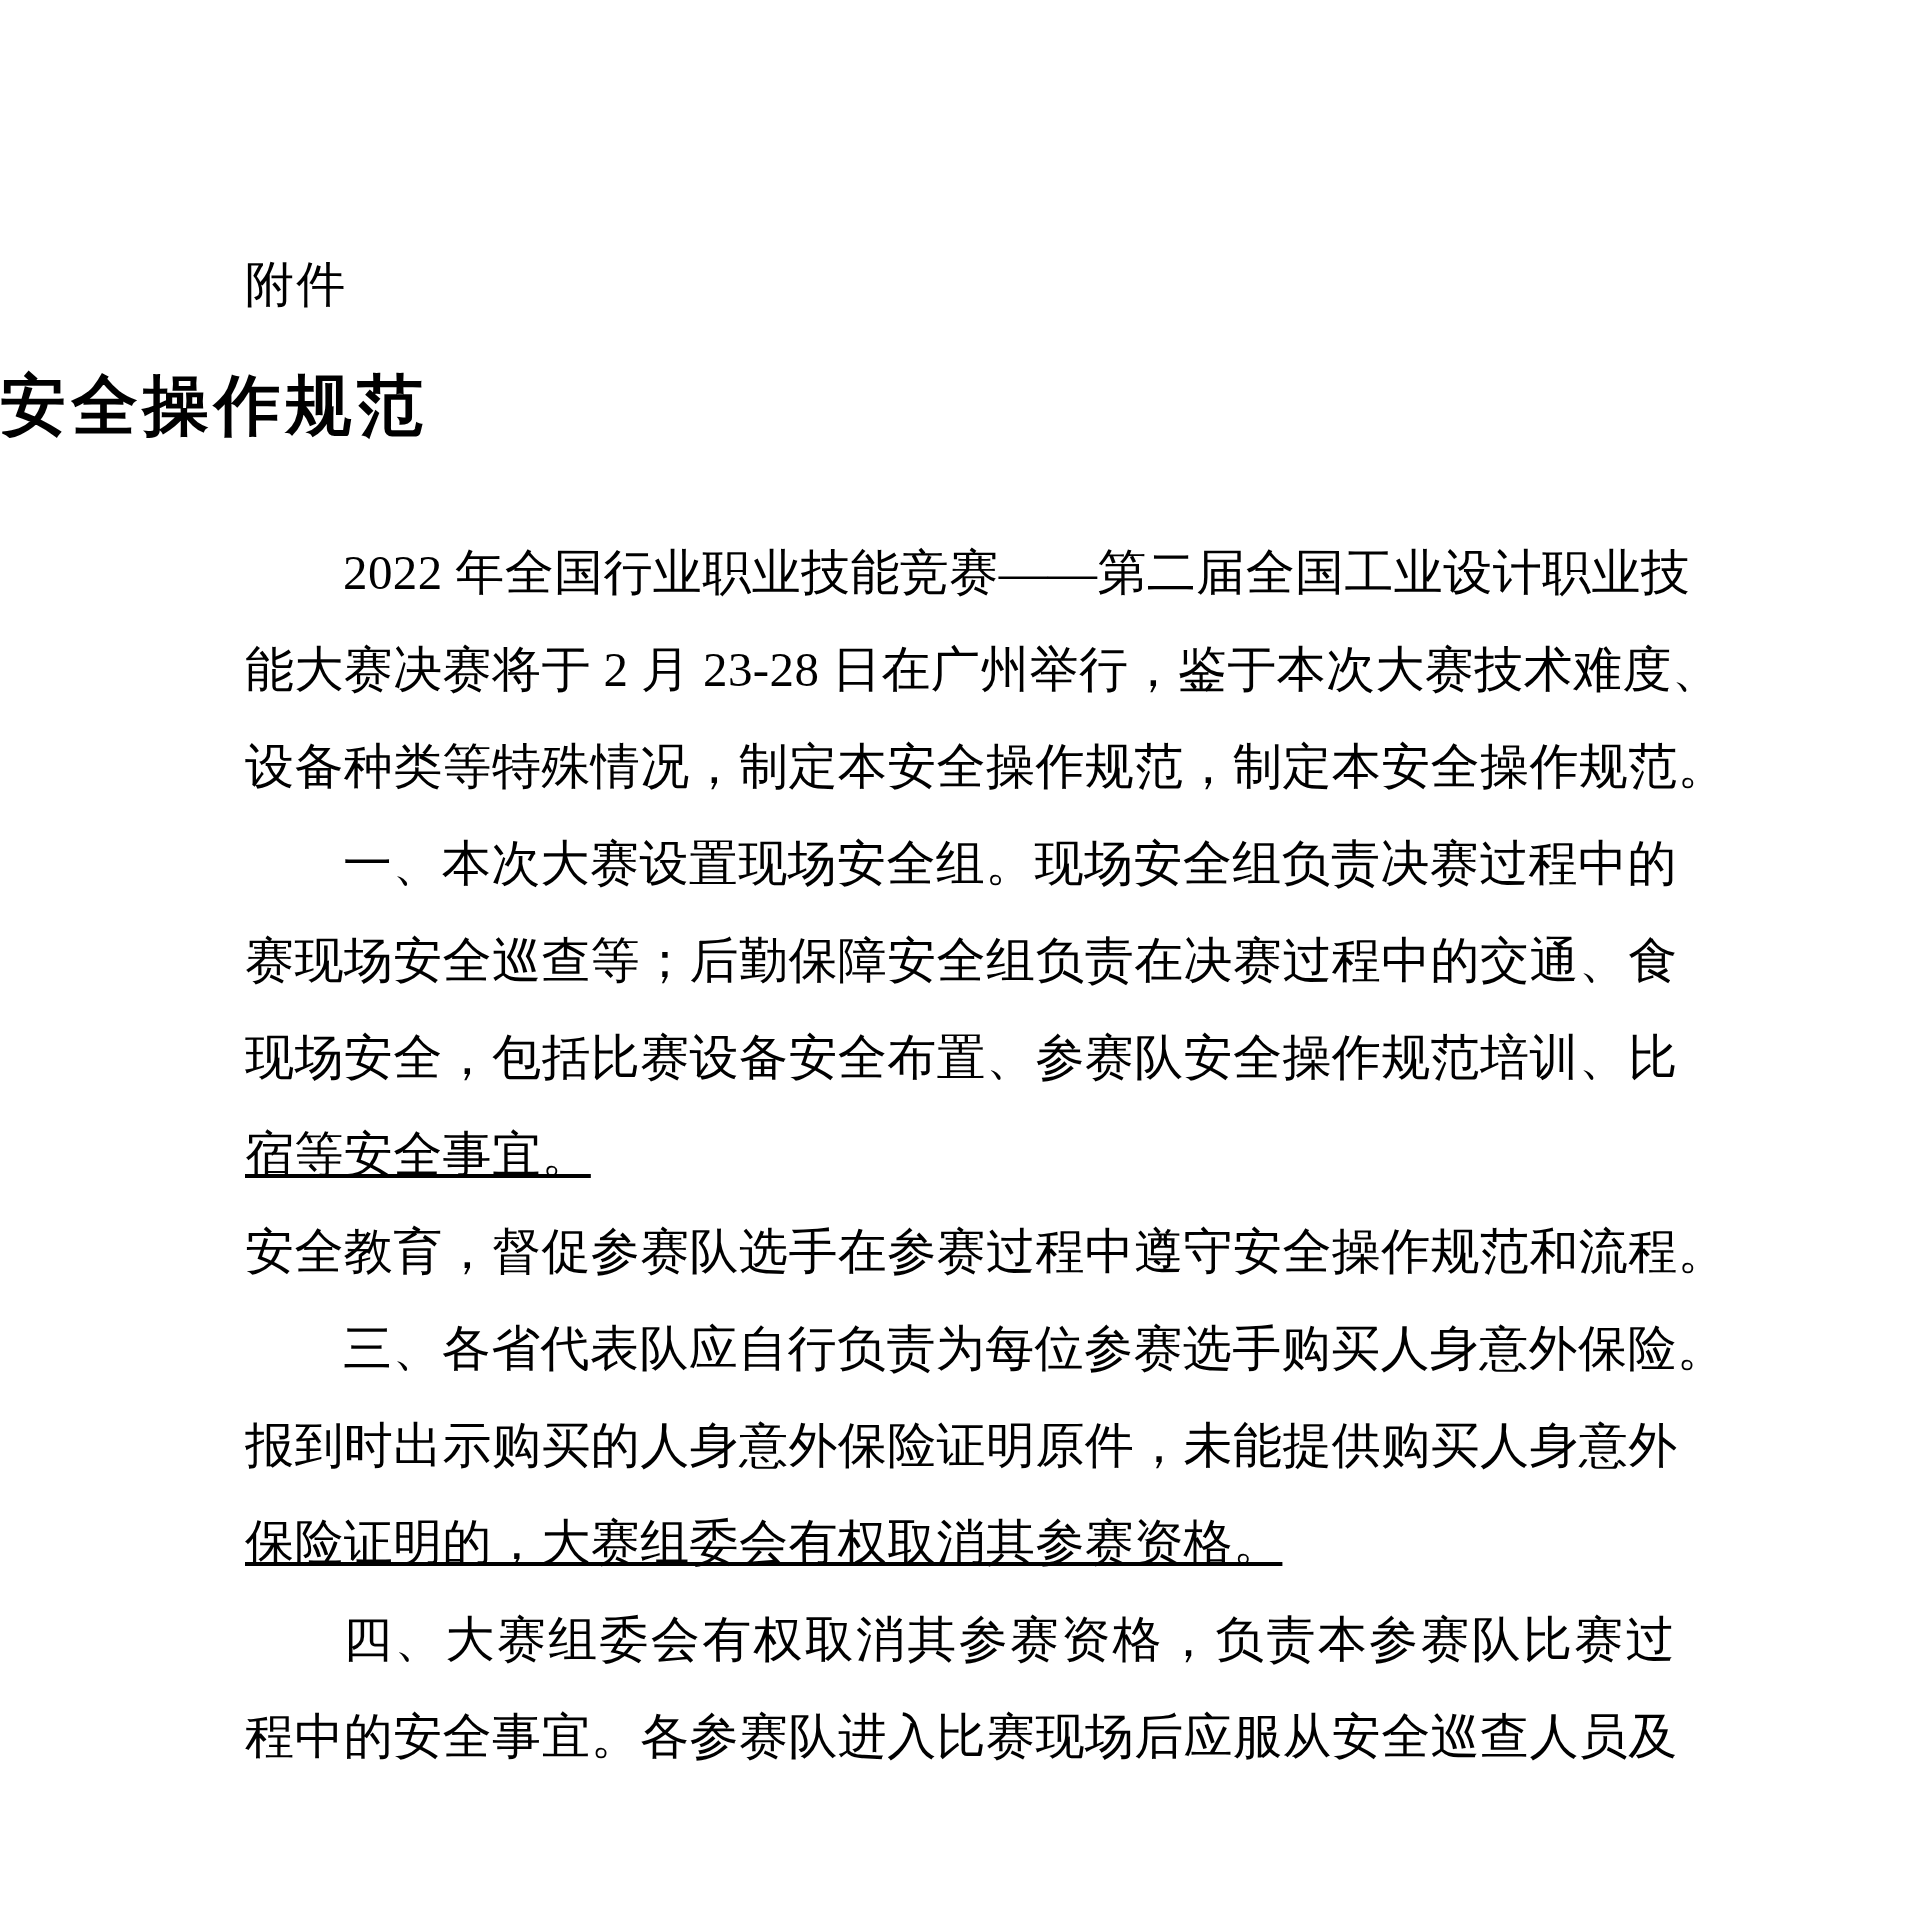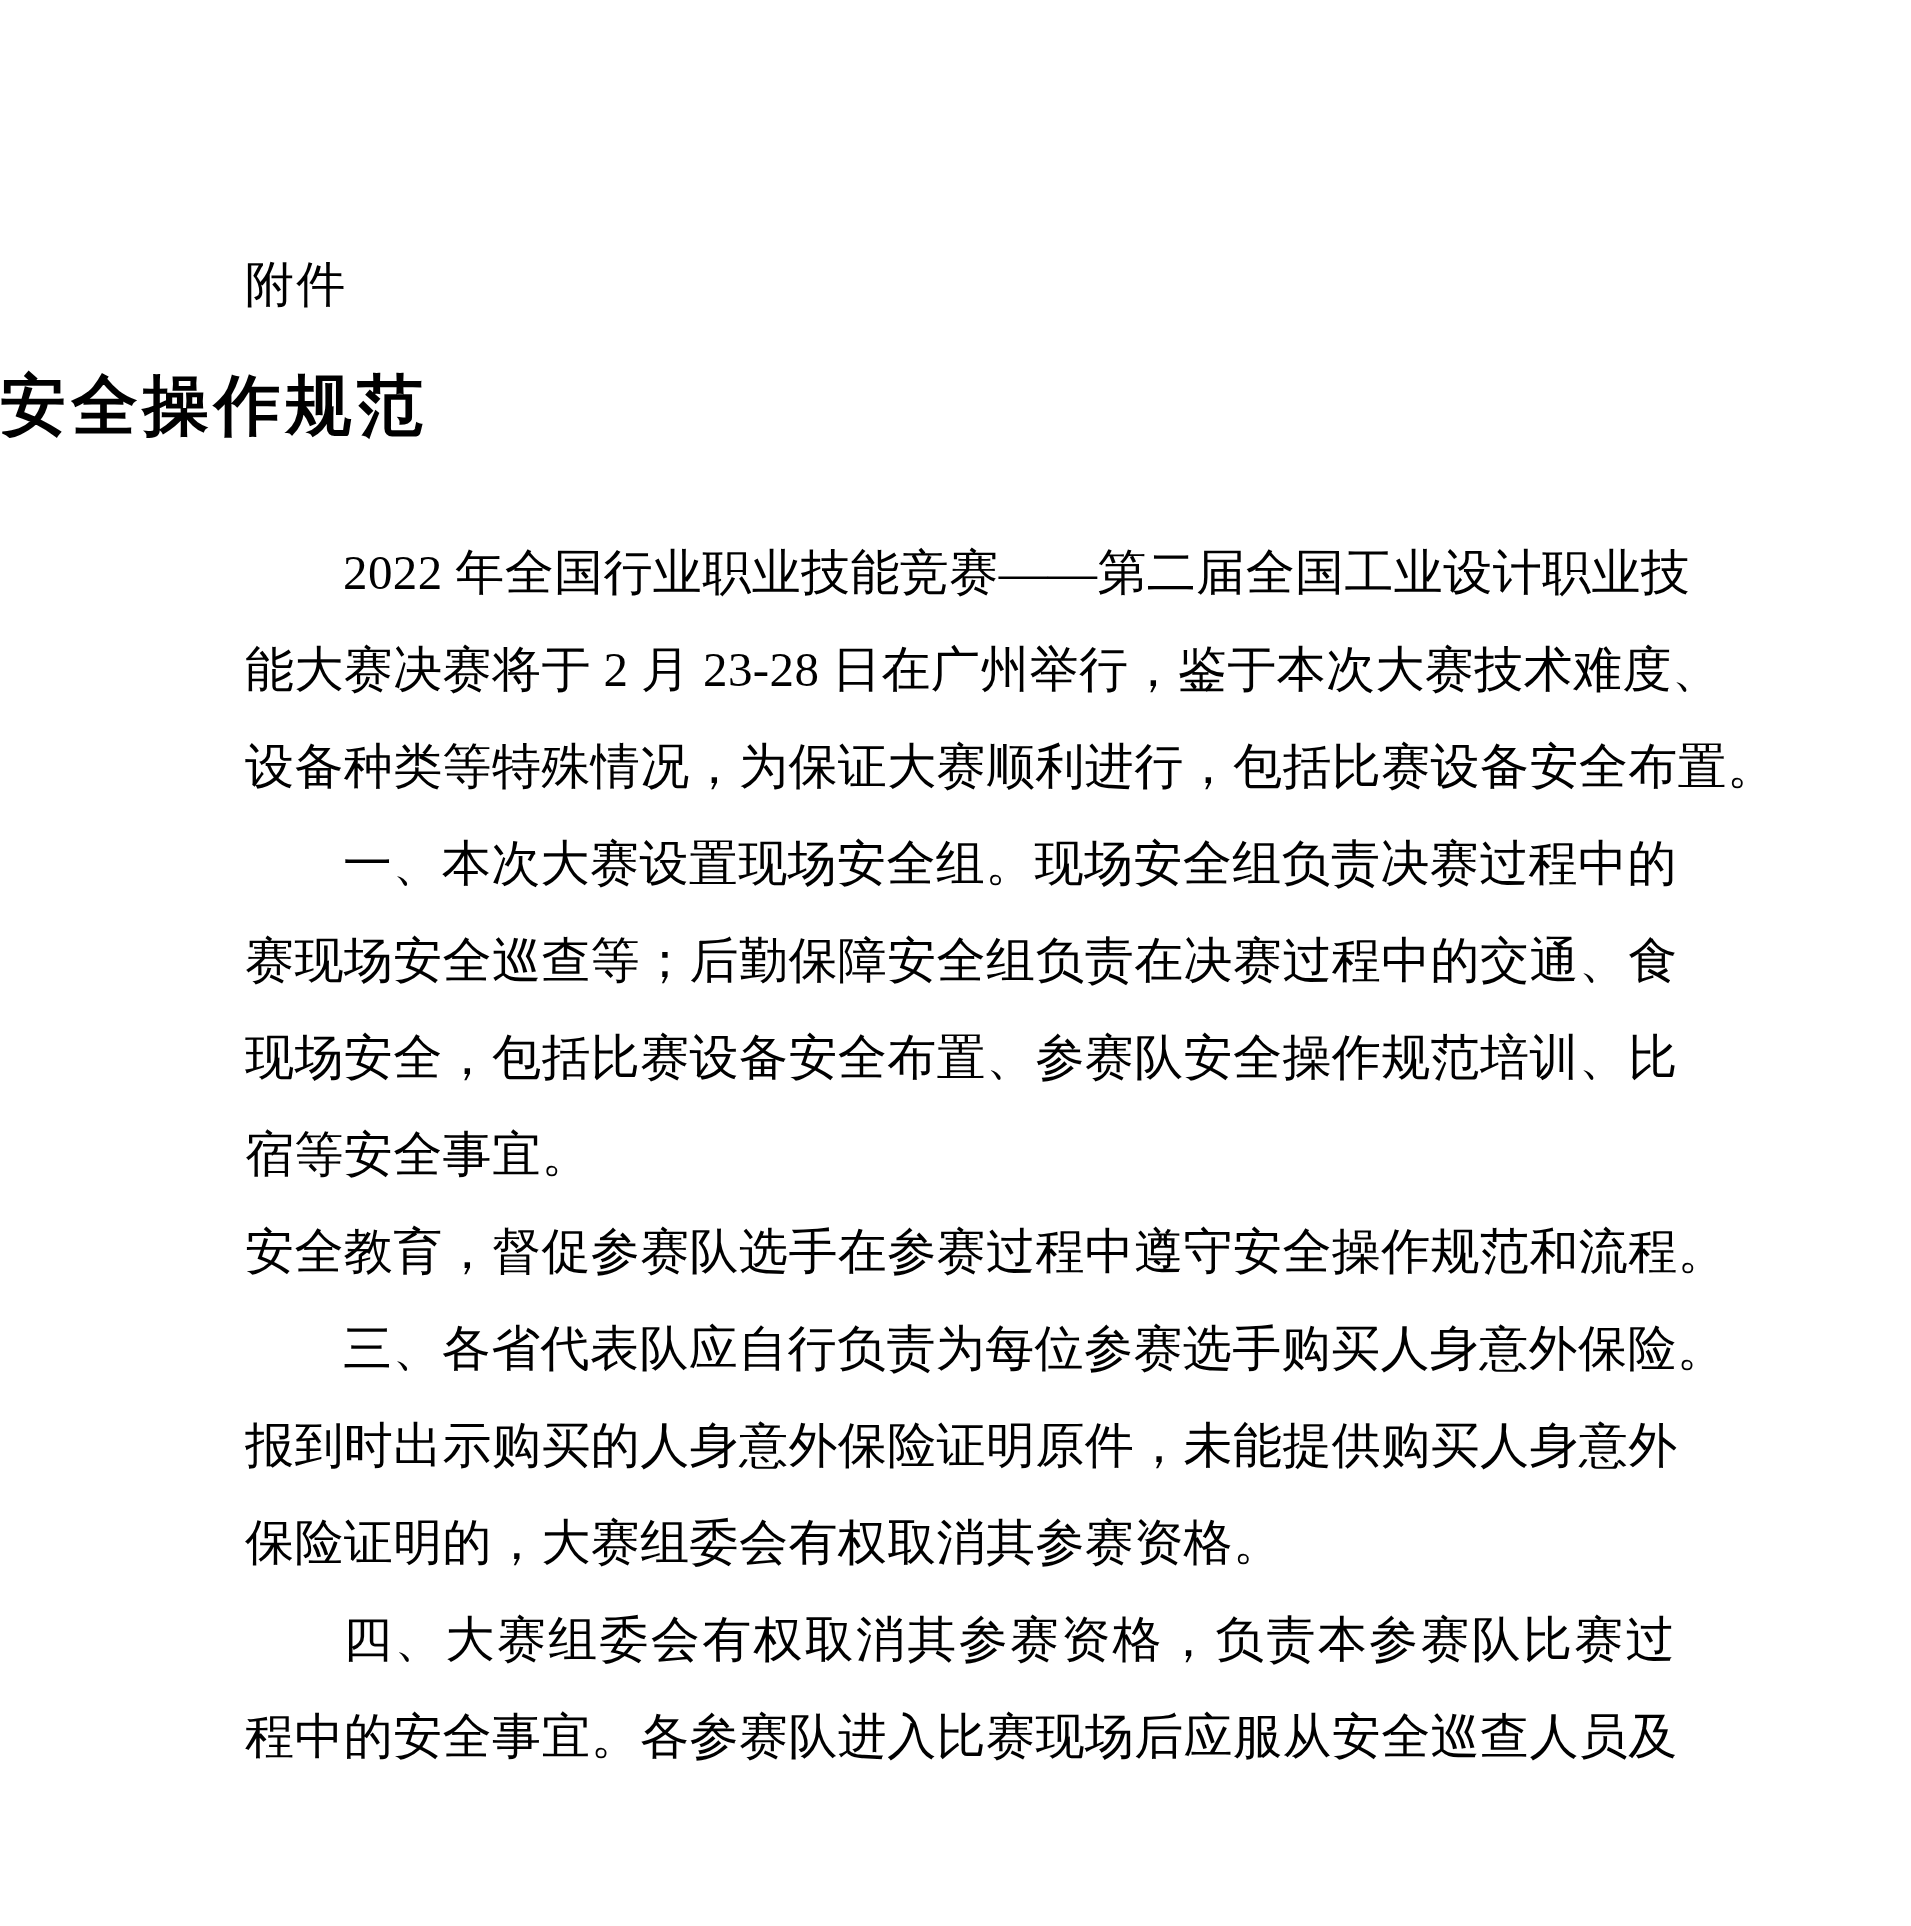--- a/index.html
+++ b/index.html
@@ -50,36 +50,37 @@
     text-align-last: justify;
     text-justify: inter-character;
     white-space: nowrap;
   }
   .ind {
     padding-left: 98px;
   }
   .short {
     text-align: right;
     text-align-last: left;
+    text-decoration: underline;
   }
 </style>
 </head>
 <body>
 
 <div class="page">
 
   <div class="attachment-label">附件</div>
 
   <div class="doc-title">安全操作规范</div>
 
   <div class="body-text">
 
     <div class="ln ind">2022 年全国行业职业技能竞赛——第二届全国工业设计职业技</div>
     <div class="ln">能大赛决赛将于 2 月 23-28 日在广州举行，鉴于本次大赛技术难度、</div>
-    <div class="ln">设备种类等特殊情况，为保证大赛顺利进行，包括比赛设备安全布置。</div>
+    <div class="ln">设备种类等特殊情况，制定本安全操作规范，制定本安全操作规范。</div>
 
     <div class="ln ind">一、本次大赛设置现场安全组。现场安全组负责决赛过程中的</div>
     <div class="ln">赛现场安全巡查等；后勤保障安全组负责在决赛过程中的交通、食</div>
     <div class="ln">现场安全，包括比赛设备安全布置、参赛队安全操作规范培训、比</div>
     <div class="ln short">宿等安全事宜。</div>
 
     <div class="ln">安全教育，督促参赛队选手在参赛过程中遵守安全操作规范和流程。</div>
 
     <div class="ln ind">三、各省代表队应自行负责为每位参赛选手购买人身意外保险。</div>
     <div class="ln">报到时出示购买的人身意外保险证明原件，未能提供购买人身意外</div>

